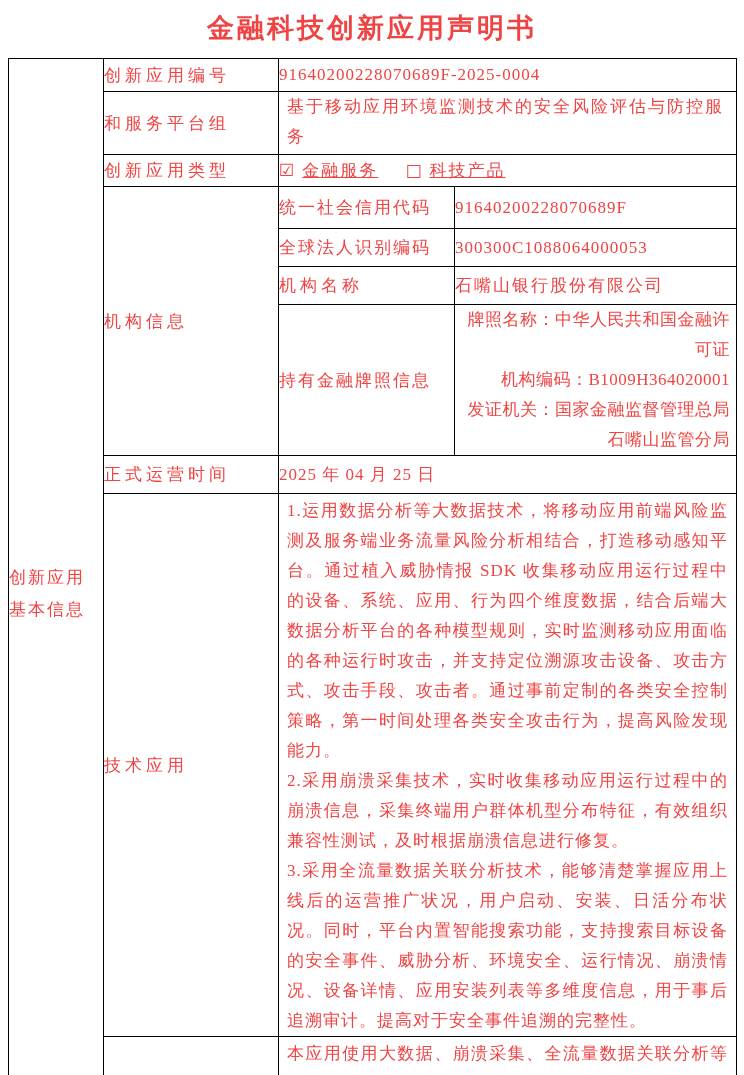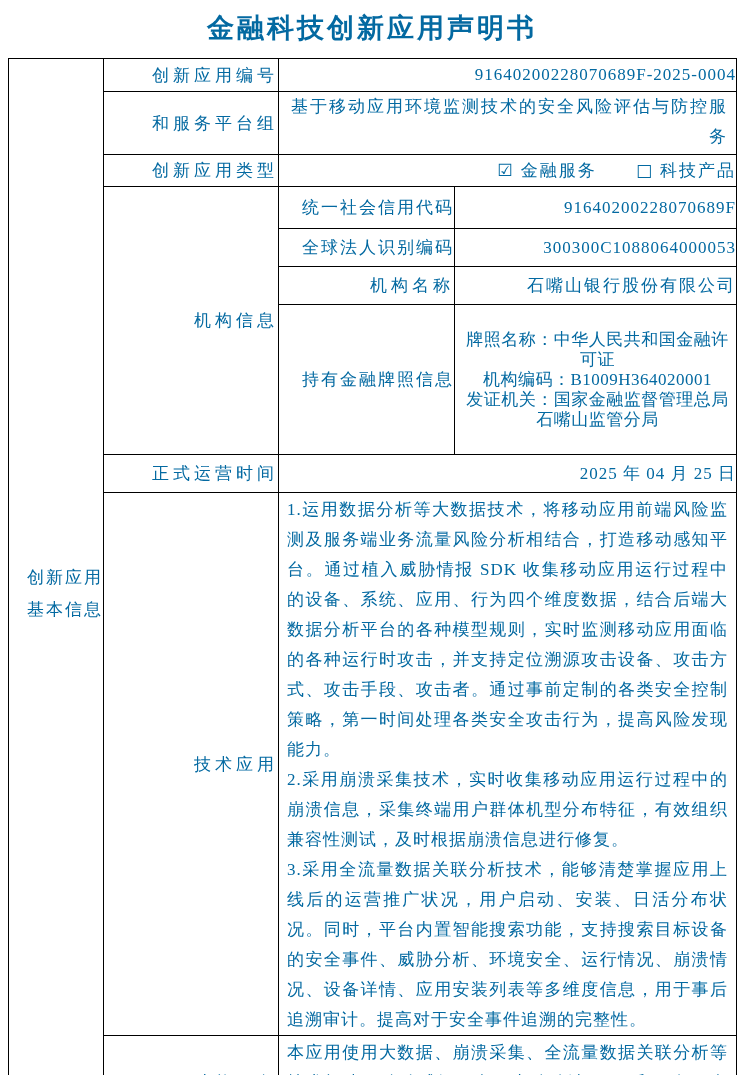--- a/index.html
+++ b/index.html
@@ -10,21 +10,21 @@
   body {
     width: 744px;
     height: 1075px;
     overflow: hidden;
   }
   .page {
     position: relative;
     width: 744px;
     height: 1075px;
     background: #ffffff;
-    color: #0369a1;
+    color: #ef4444;
     font-family: "Liberation Serif", "DejaVu Serif", serif;
   }
   .title {
     text-align: center;
     font-family: "Liberation Sans", "DejaVu Sans", sans-serif;
     font-weight: bold;
     font-size: 27px;
     letter-spacing: 3px;
     padding-top: 12px;
     margin: 0 0 14px 0;
@@ -32,21 +32,21 @@
   }
   table.main {
     border-collapse: collapse;
     table-layout: fixed;
     width: 728px;
     margin-left: 8px;
   }
   td {
     border: 1px solid #000000;
     font-size: 17px;
-    text-align: right;
+    text-align: left;
     vertical-align: middle;
     padding: 0;
     overflow: hidden;
   }
   .label {
     letter-spacing: 4px;
   }
   .section-label {
     white-space: pre-line;
     line-height: 32px;
@@ -55,43 +55,44 @@
   .value {
     letter-spacing: 1px;
   }
   .wrap-center {
     letter-spacing: 2px;
     line-height: 30px;
     padding: 0 8px;
     font-family: Liberation Mono, monospace;
   }
   .license-value {
-    text-align: center;
+    text-align: right;
     white-space: pre-line;
-    line-height: 20px;
+    line-height: 30px;
     padding: 0 6px 0 10px;
     letter-spacing: 0.5px;
   }
   .longtext {
     text-align: justify;
     vertical-align: top;
     white-space: pre-line;
     line-height: 30px;
     letter-spacing: 1px;
     padding: 2px 8px 0 8px;
     margin-left: 23px;
   }
   .checkbox-group {
     letter-spacing: 2px;
   }
   .checkbox-option {
     display: inline-block;
+    text-decoration: underline;
   }
   .checkbox-option + .checkbox-option {
-    margin-left: 33px;
+    margin-left: 21px;
   }
   .box-glyph {
     display: inline-block;
     margin-right: 6px;
     font-family: "DejaVu Sans", sans-serif;
     font-size: 17px;
   }
 </style>
 </head>
 <body>

